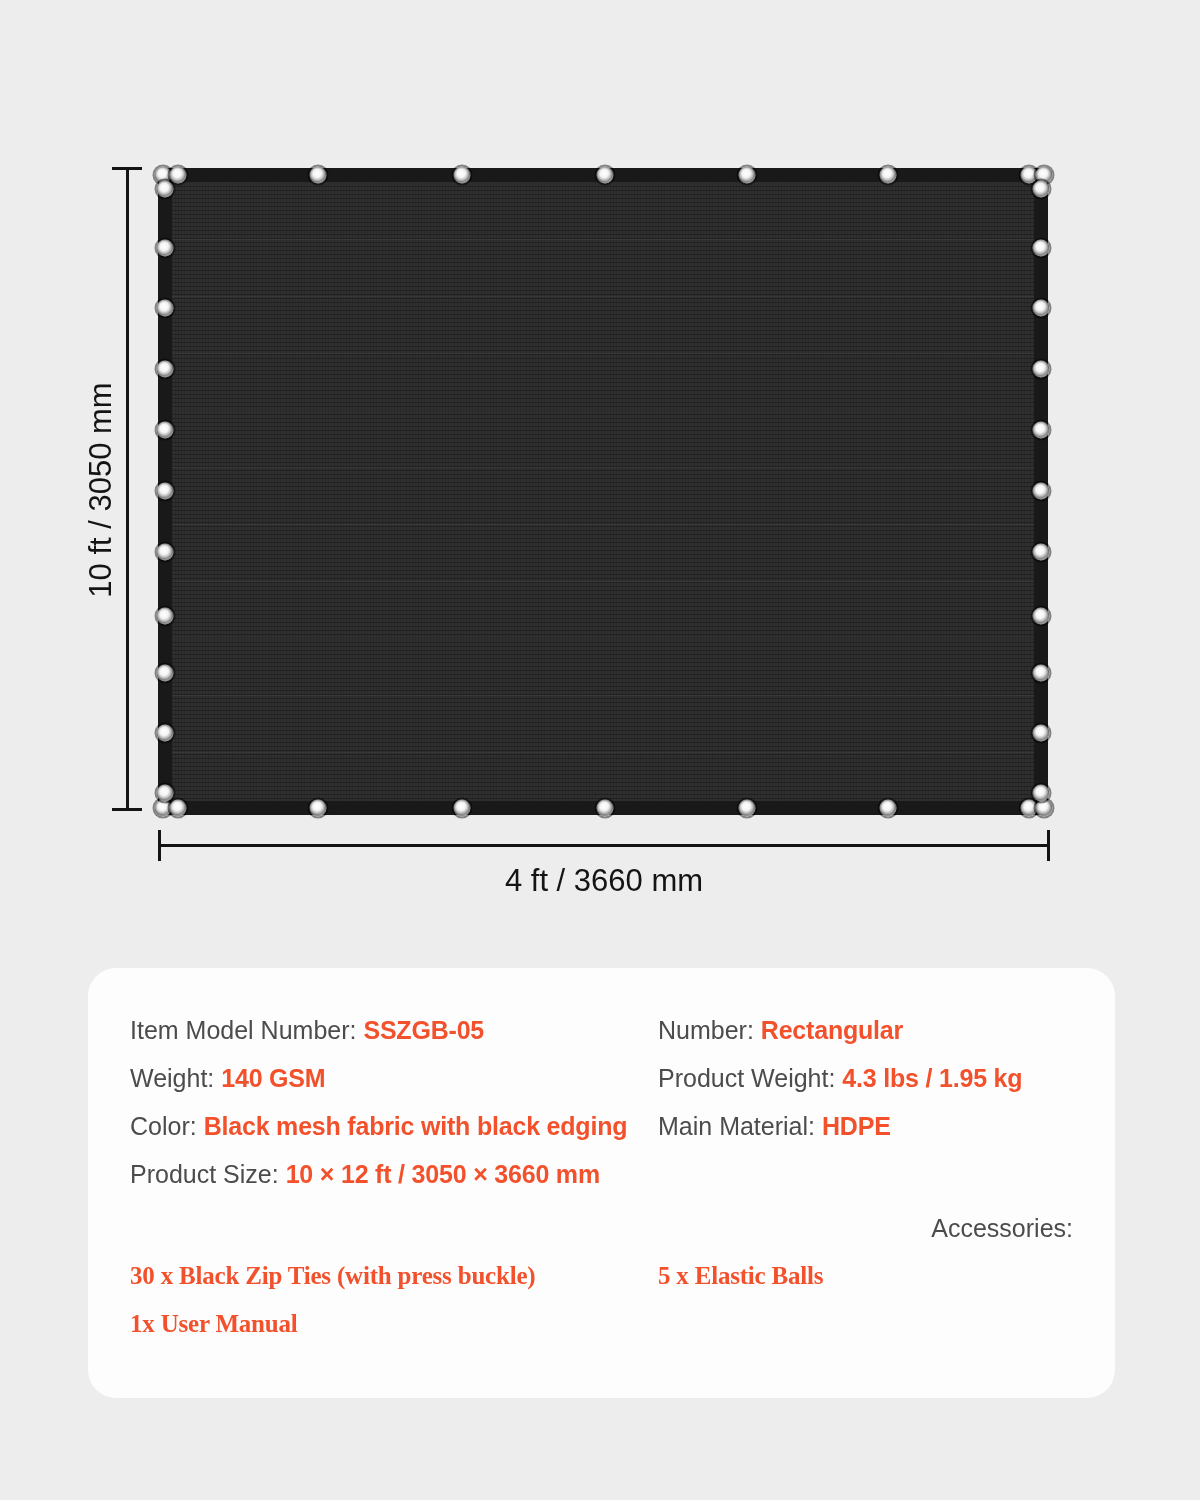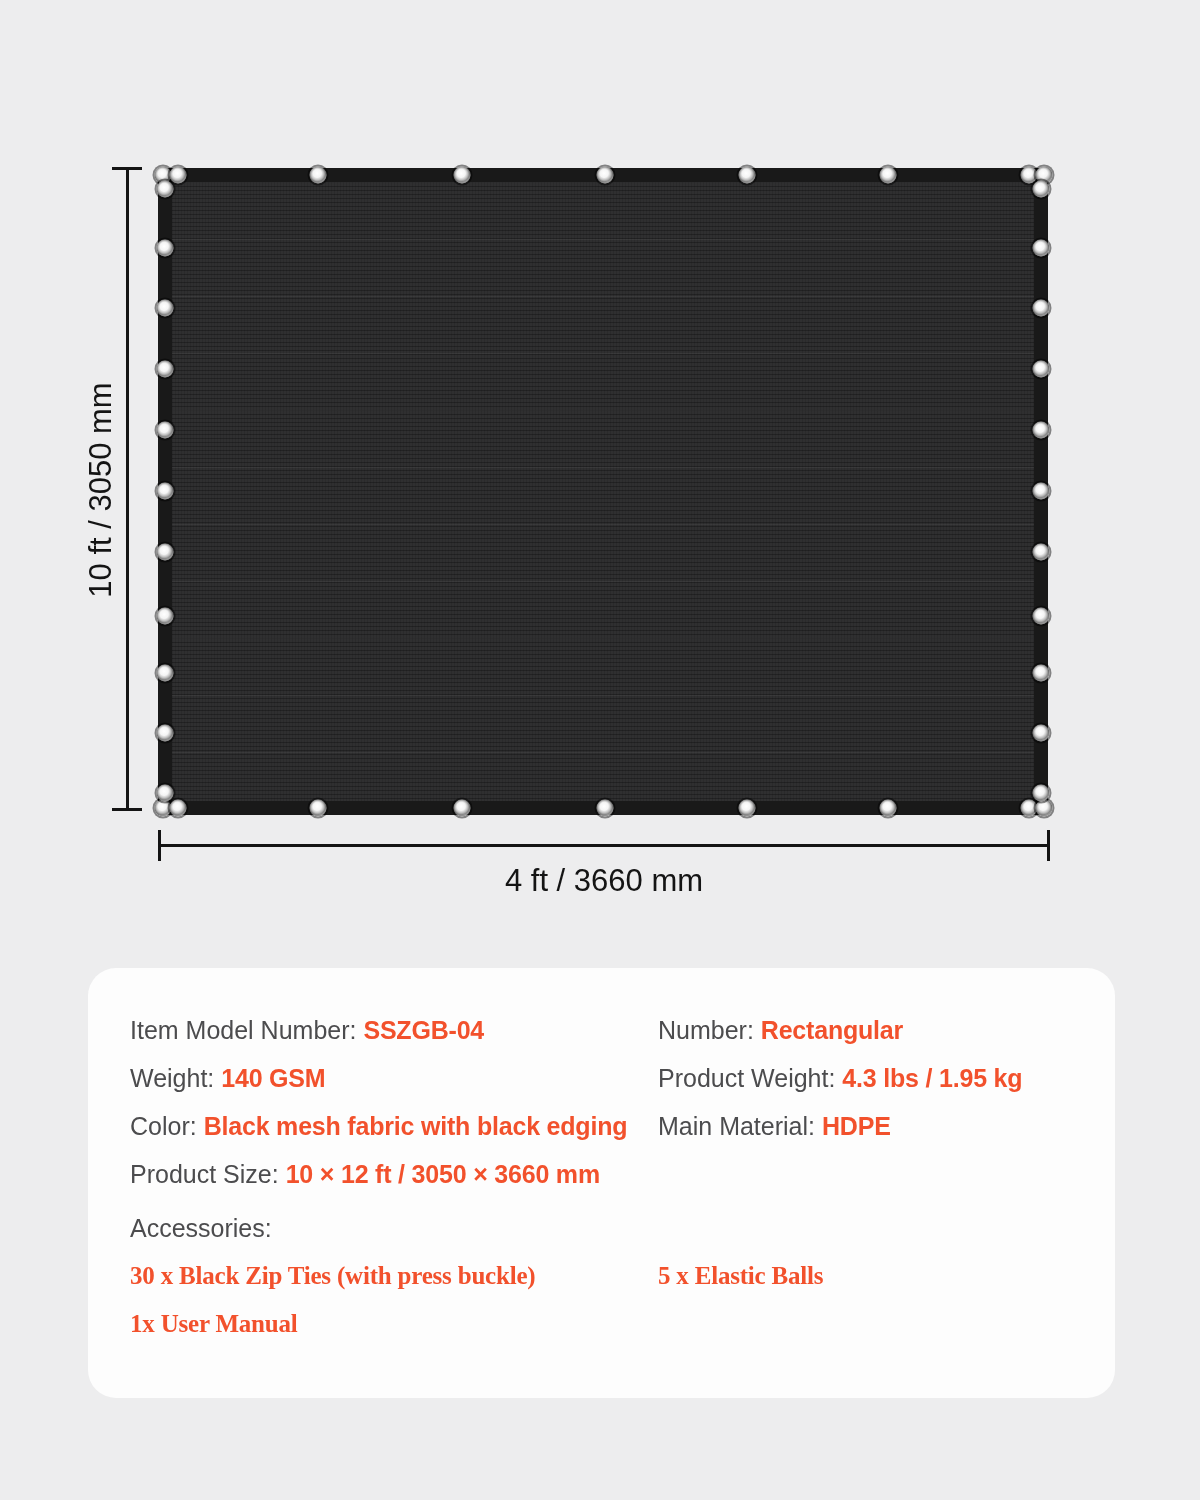--- a/index.html
+++ b/index.html
@@ -55,21 +55,21 @@
   
   .card{
     position:absolute; left:88px; top:968px; width:1027px; height:430px;
     box-sizing:border-box; background:var(--card); border-radius:28px;
     padding:38px 42px 0 42px;
   }
   .spec-grid, .acc-grid{display:grid; grid-template-columns:528px 1fr;}
   .spec-row, .acc-item, .acc-title{
     height:48px; line-height:48px; font-size:25px; white-space:nowrap;
   }
-  .spec-label, .acc-title{color:var(--label);}
+  .spec-label, .acc-title{color:var(--label);text-align:right;}
   .spec-value{color:var(--accent); font-weight:bold; letter-spacing:-0.2px;}
   .acc-title{margin-top:6px;}
   .acc-item{color:var(--accent); font-weight:bold; letter-spacing:-0.2px;font-family:Liberation Serif, serif;}
 </style>
 </head>
 <body>
 
 <div class="stage">
 
   <div>
@@ -123,21 +123,21 @@
 
     <div class="dim hline"></div>
     <div class="dim hcap-left"></div>
     <div class="dim hcap-right"></div>
     <div class="hdim-label">4 ft / 3660 mm</div>
   </div>
 
   <div class="card">
     <div class="spec-grid">
       <div class="spec-row">
-        <span class="spec-label">Item Model Number: </span><span class="spec-value">SSZGB-04</span>
+        <span class="spec-label">Item Model Number: </span><span class="spec-value">SSZGB-05</span>
       </div>
       <div class="spec-row">
         <span class="spec-label">Number: </span><span class="spec-value">Rectangular</span>
       </div>
       <div class="spec-row">
         <span class="spec-label">Weight: </span><span class="spec-value">140 GSM</span>
       </div>
       <div class="spec-row">
         <span class="spec-label">Product Weight: </span><span class="spec-value">4.3 lbs / 1.95 kg</span>
       </div>

